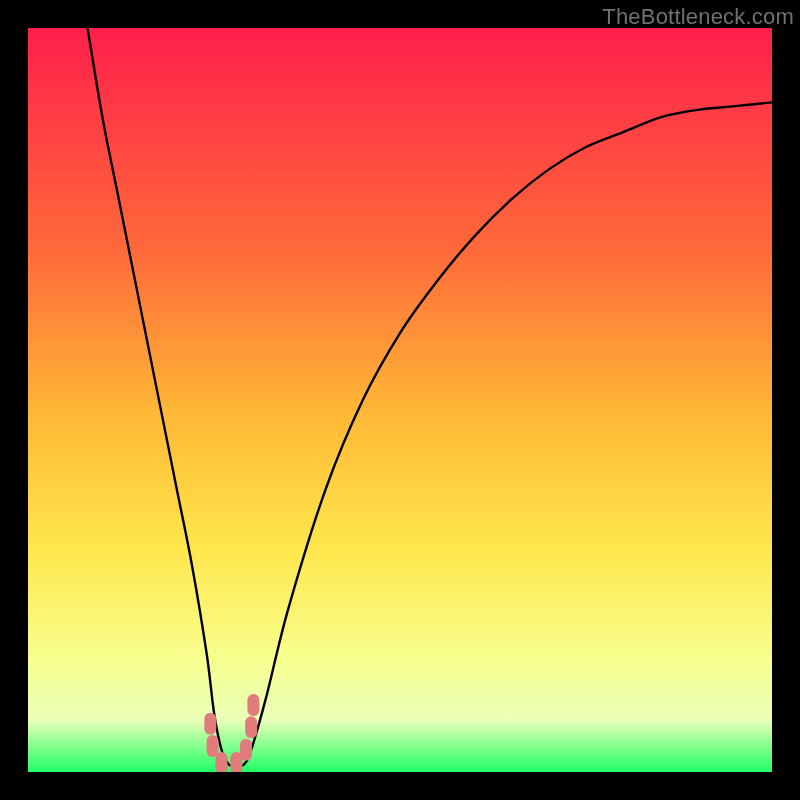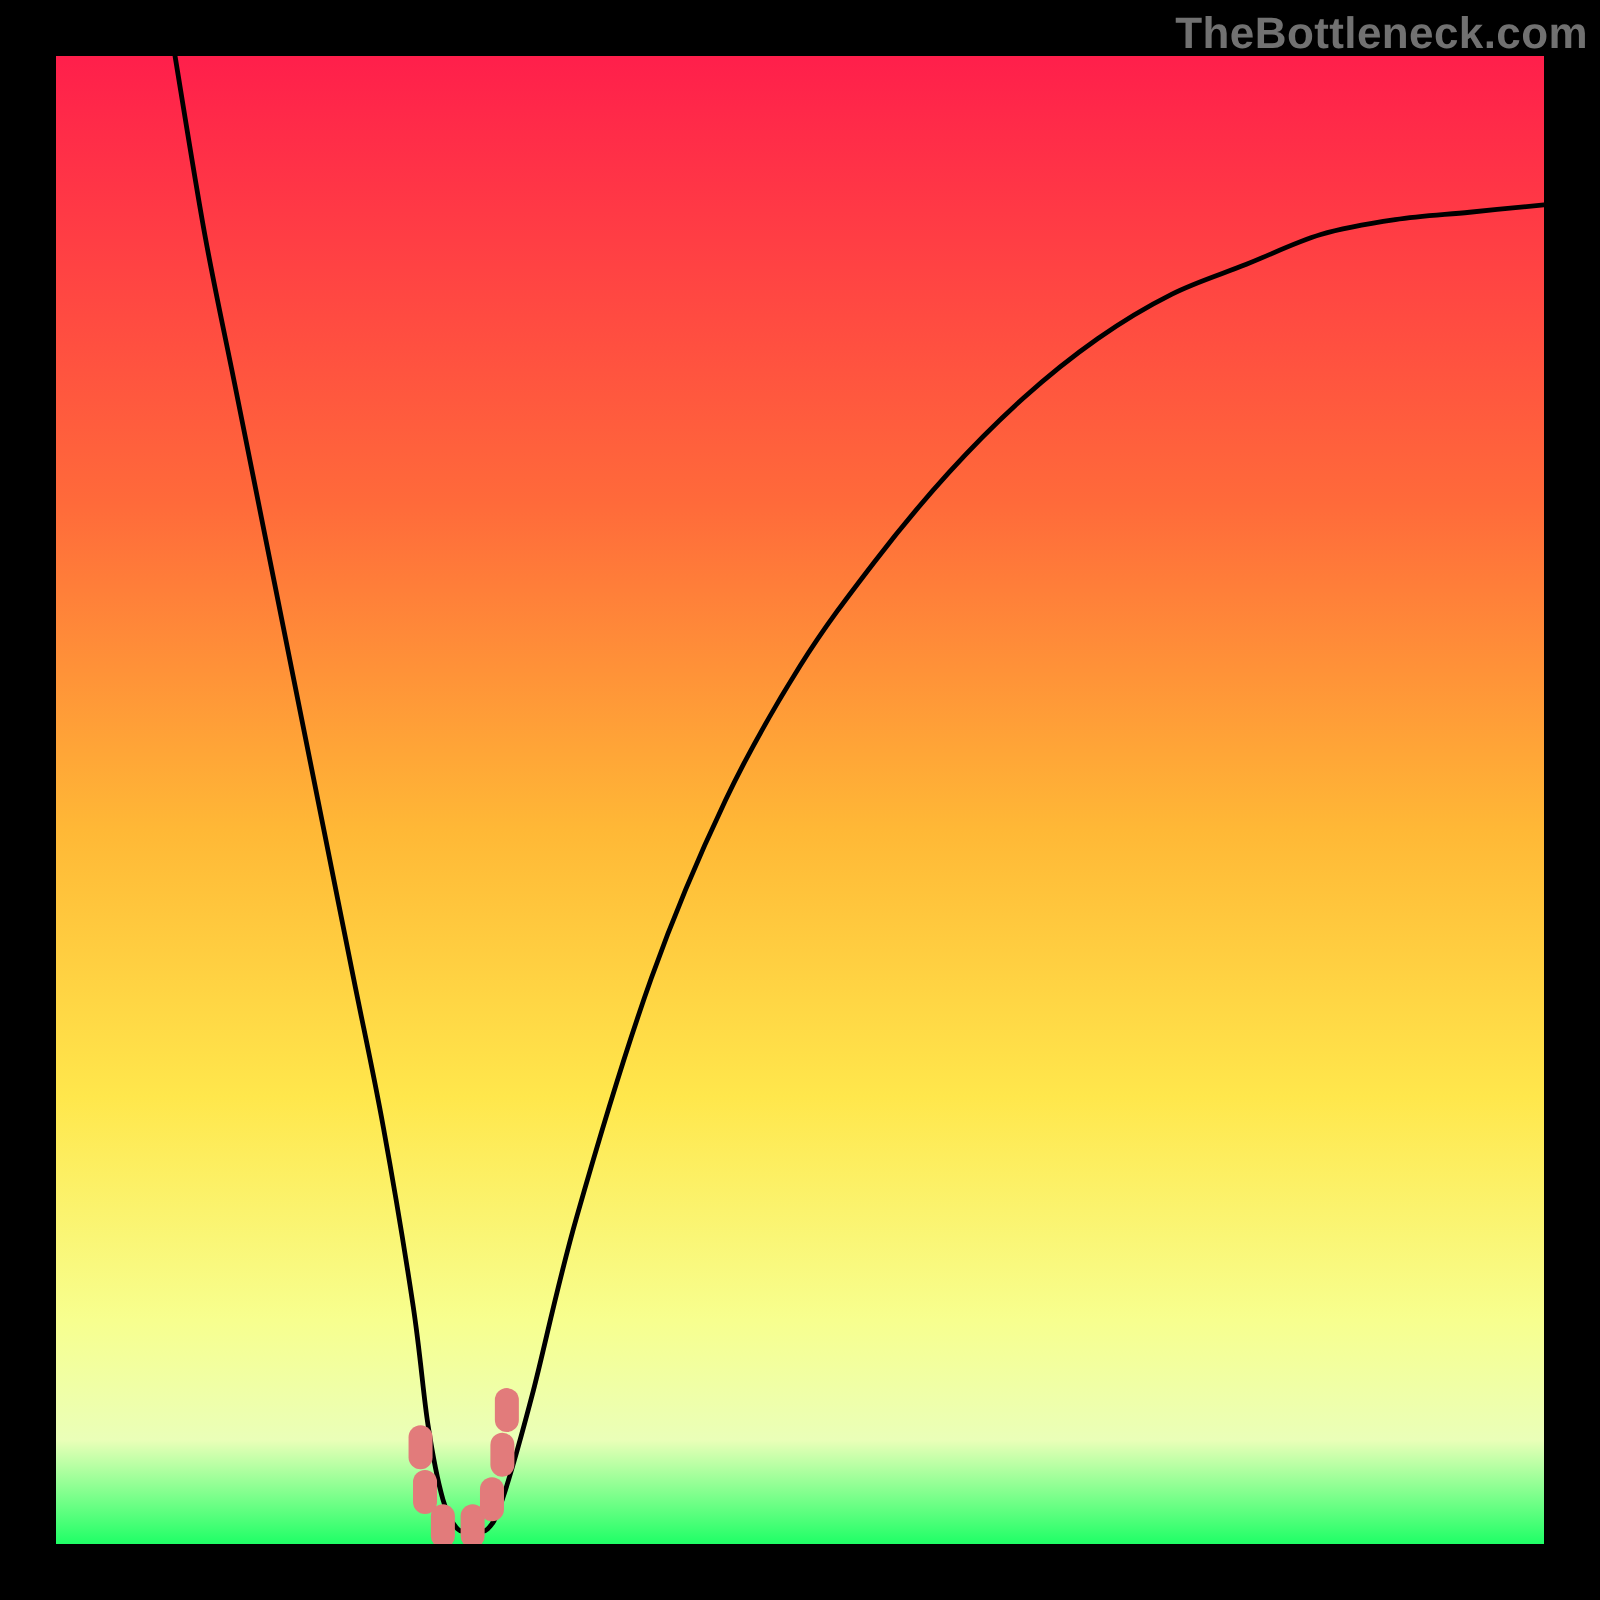--- a/index.html
+++ b/index.html
@@ -25,21 +25,21 @@
     top: 28px;
     width: 744px;
     height: 744px;
     overflow: hidden;
   }
   .watermark {
     position: absolute;
     top: 4px;
     right: 6px;
     font-size: 22px;
-    font-weight: 700;
+    font-weight: 400;
     color: #717171;
     letter-spacing: 0.2px;
     z-index: 10;
   }
   svg { display: block; }
 </style>
 </head>
 <body>
 
 <div class="frame">

